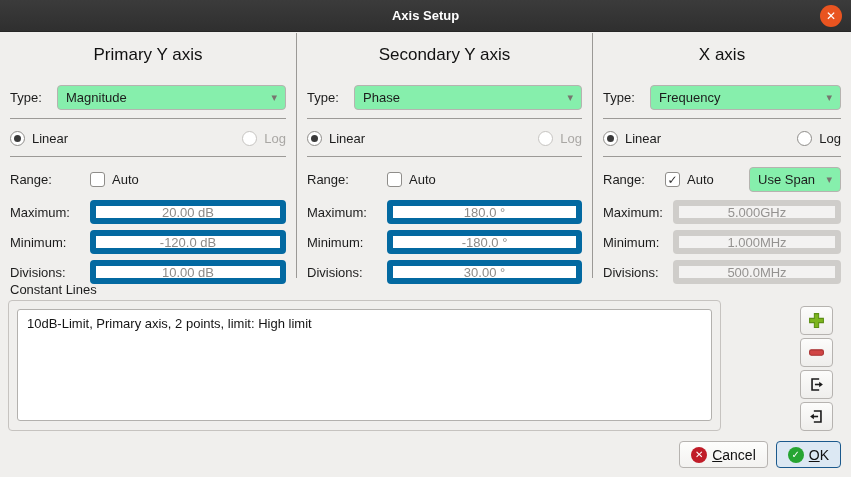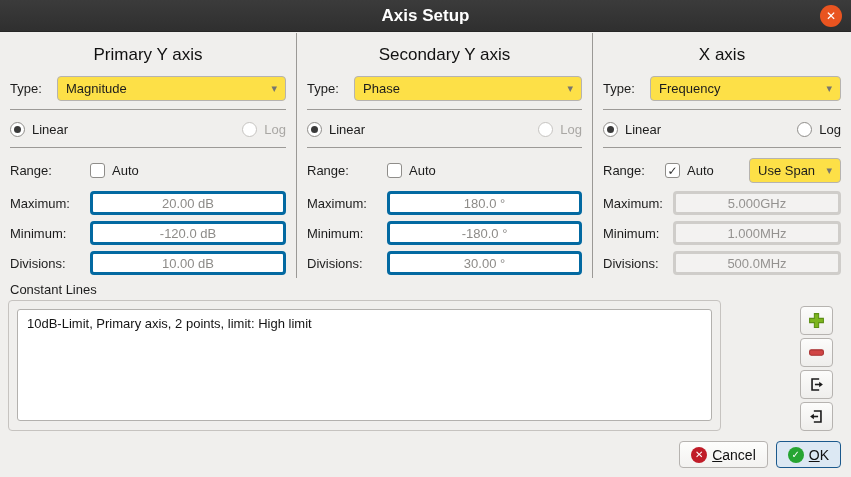--- a/index.html
+++ b/index.html
@@ -9,45 +9,45 @@
     font-size:13px; color:#1c1c1c; background:#f0efed; position:relative;
   }
 
   
   .titlebar {
     position:absolute; top:0; left:0; right:0; height:32px;
     background:linear-gradient(#3b3b3b,#2f2f2f);
     border-bottom:1px solid #262626;
     display:flex; align-items:center; justify-content:center;
   }
-  .titlebar .title { color:#fff; font-weight:bold; font-size:17px; }
+  .titlebar .title { color:#fff; font-weight:bold; font-size:13px; }
   .close-btn {
     position:absolute; right:9px; top:5px; width:22px; height:22px;
     border-radius:50%; background:#e95420;
     display:flex; align-items:center; justify-content:center;
     color:#fff; font-size:12px; font-weight:bold; cursor:default;
   }
 
   
   .columns {
     position:absolute; top:33px; left:0; right:0; height:245px;
     display:flex;
   }
   .col { padding:10px 10px 0 10px; }
   .col-1 { width:297px; border-right:1px solid #9b9996; }
   .col-2 { width:296px; border-right:1px solid #9b9996; }
   .col-3 { flex:1; }
 
   .col-header { text-align:center; font-size:17px; height:26px; line-height:24px; color:#111; }
 
   .row { display:flex; align-items:center; }
-  .type-row { margin-top:7px; height:25px; }
+  .type-row { margin-top:16px; height:25px; }
   .type-label { width:47px; flex:none; }
   .combo {
-    flex:1; height:25px; background:#fde047;
+    flex:1; height:25px; background:#86efac;
     border:1px solid #b6b3b0; border-radius:4px;
     display:flex; align-items:center; padding:0 8px;
   }
   .combo .combo-value { flex:1; }
   .combo .arrow { color:#77756f; font-size:11px; flex:none; }
 
   .sep { height:1px; background:#9c9a97; margin-top:8px; }
 
   .radio-row { margin-top:9px; height:20px;justify-content:space-between; }
   .radio-group { display:flex; align-items:center; }
@@ -72,21 +72,21 @@
     display:flex; align-items:center; justify-content:center;
     font-size:12px; font-weight:bold; color:#2e2e2e; line-height:1;
   }
   .span-combo { flex:1; margin-left:12px; max-width:92px; margin-left:auto; }
 
   .field-row { margin-top:6px; height:24px; }
   .field-row.first-field { margin-top:8px; }
   .field-label { width:80px; flex:none; }
   .field-label-narrow { width:70px; flex:none; }
   .field {
-    flex:1; height:24px; background:#fff; border:3px solid #0369a1; border-radius:4px;
+    flex:1; height:24px; background:#fff; border:6px solid #0369a1; border-radius:4px;
     display:flex; align-items:center; justify-content:center;
     color:#8d8b88;
   }
   .field.disabled { background:#f3f2f1; border-color:#cfcdca; color:#949290; }
 
   
   .cl-label { position:absolute; left:10px; top:282px; }
   .groupbox {
     position:absolute; left:8px; top:300px; width:713px; height:131px;
     border:1px solid #c6c3c0; border-radius:4px; background:#f0efed;

